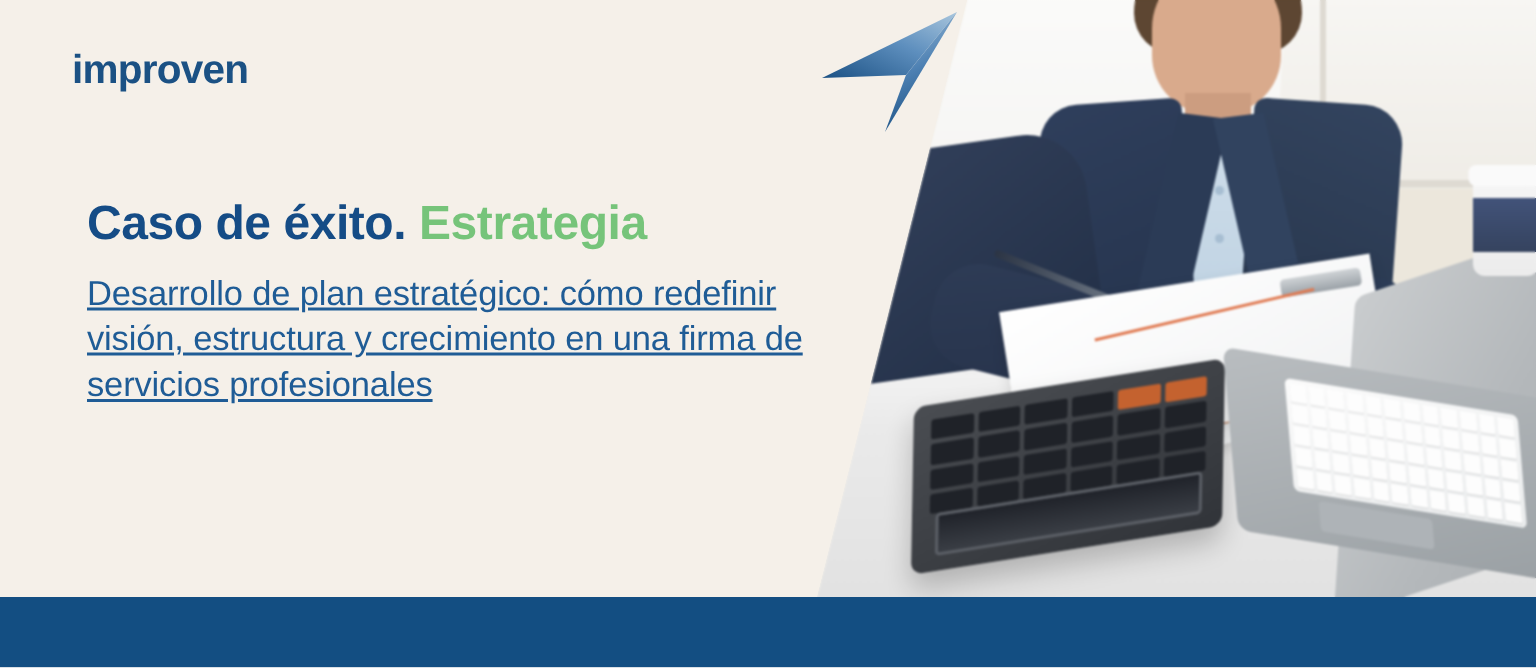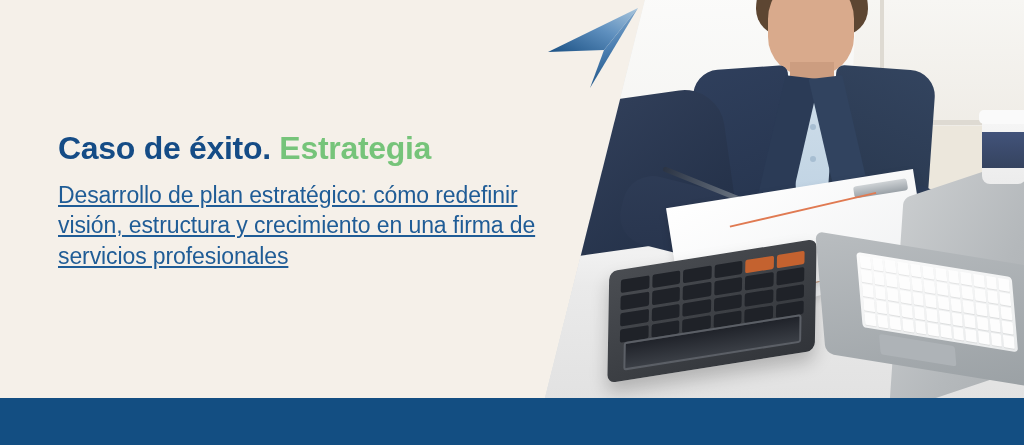--- a/index.html
+++ b/index.html
@@ -533,20 +533,21 @@
       <linearGradient id="finGrad" x1="0" y1="0" x2="0.3" y2="1">
         <stop offset="0%" stop-color="#A9C6DD"></stop>
         <stop offset="55%" stop-color="#4E81B3"></stop>
         <stop offset="100%" stop-color="#1B5184"></stop>
       </linearGradient>
     </defs>
     <polygon points="2,50 92,6 58,48" fill="url(#wingGrad)"></polygon>
     <polygon points="58,48 92,6 44,86" fill="url(#finGrad)"></polygon>
   </svg>
 
+  <div class="logo">improven</div>
 
   <div class="headline">
     <span class="nav">Caso de éxito.</span>
     <span class="grn">Estrategia</span>
   </div>
 
   <div class="subtitle">Desarrollo de plan estratégico: cómo redefinir visión, estructura y crecimiento en una firma de servicios profesionales</div>
 
   <div class="bottom-bar"></div>
 

